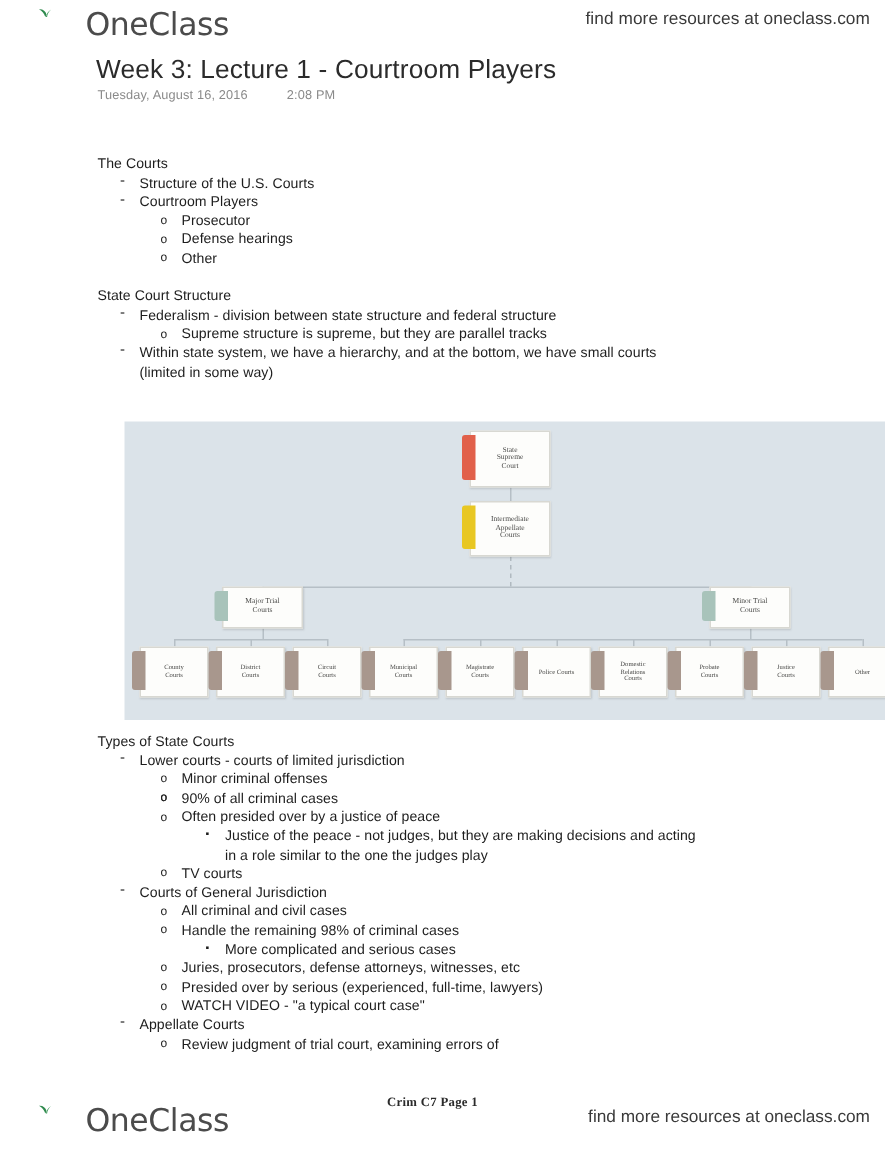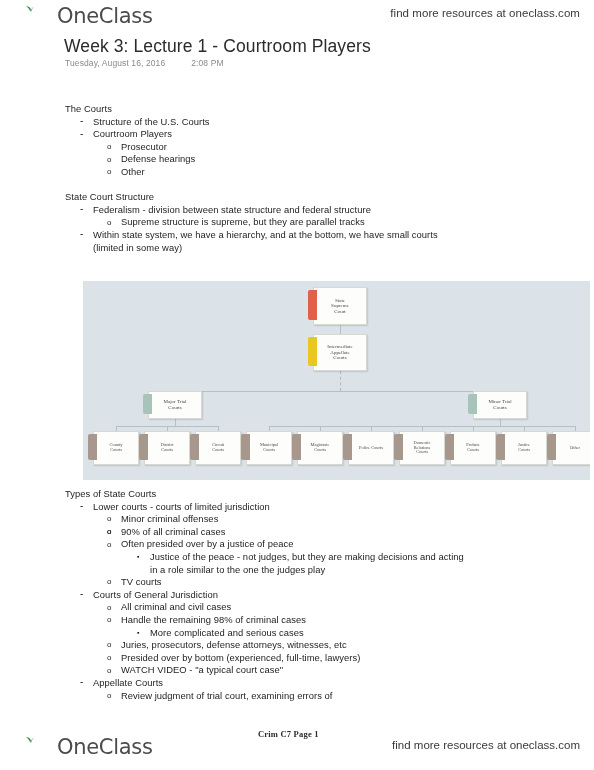--- a/index.html
+++ b/index.html
@@ -304,21 +304,21 @@
     <div class="ln lv2"><span class="bullet">o</span></div>
     <div class="ln lv2"><span class="bullet">o</span><span>90% of all criminal cases</span></div>
     <div class="ln lv2"><span class="bullet">o</span><span>Often presided over by a justice of peace</span></div>
     <div class="ln lv3"><span class="bullet">▪</span><span>Justice of the peace - not judges, but they are making decisions and acting in a role similar to the one the judges play</span></div>
     <div class="ln lv2"><span class="bullet">o</span><span>TV courts</span></div>
     <div class="ln lv1"><span class="bullet">-</span><span>Courts of General Jurisdiction</span></div>
     <div class="ln lv2"><span class="bullet">o</span><span>All criminal and civil cases</span></div>
     <div class="ln lv2"><span class="bullet">o</span><span>Handle the remaining 98% of criminal cases</span></div>
     <div class="ln lv3"><span class="bullet">▪</span><span>More complicated and serious cases</span></div>
     <div class="ln lv2"><span class="bullet">o</span><span>Juries, prosecutors, defense attorneys, witnesses, etc</span></div>
-    <div class="ln lv2"><span class="bullet">o</span><span>Presided over by bottom (experienced, full-time, lawyers)</span></div>
+    <div class="ln lv2"><span class="bullet">o</span><span>Presided over by serious (experienced, full-time, lawyers)</span></div>
     <div class="ln lv2"><span class="bullet">o</span><span>WATCH VIDEO - "a typical court case"</span></div>
     <div class="ln lv1"><span class="bullet">-</span><span>Appellate Courts</span></div>
     <div class="ln lv2"><span class="bullet">o</span><span>Review judgment of trial court, examining errors of</span></div>
   </div>
 
 <div class="page-footer">
   <div class="brand footer-brand">
     <svg class="brand-leaf" viewBox="0 0 10 8">
       <path d="M5.2 7.4 C4.4 5.0 3.2 3.4 1.0 2.2 C3.6 2.0 5.4 3.4 6.0 5.6 Z" fill="#2f8a4e"></path>
       <path d="M5.6 7.4 C6.0 5.2 7.0 3.6 9.2 2.4 C7.2 4.0 6.6 5.6 6.4 7.4 Z" fill="#3f9c5c"></path>

